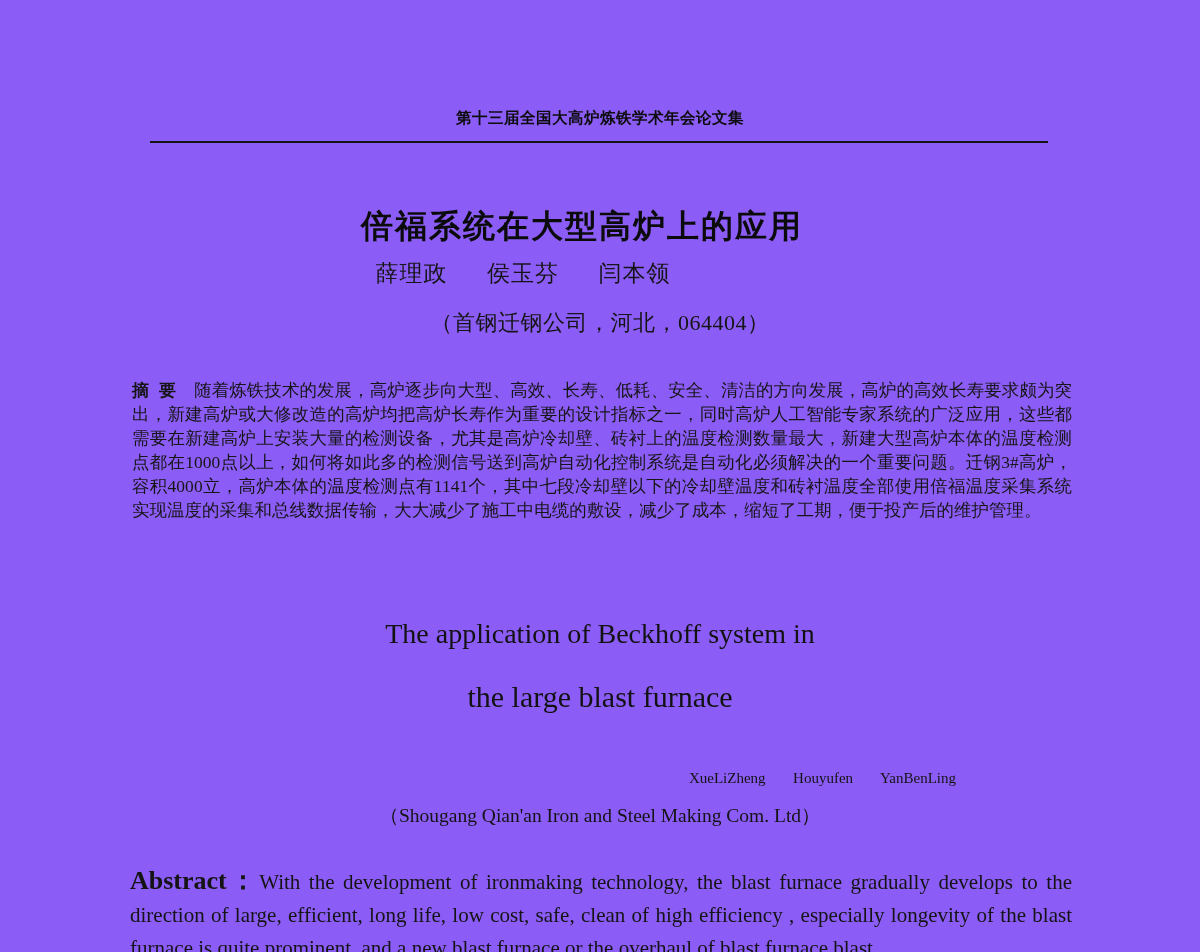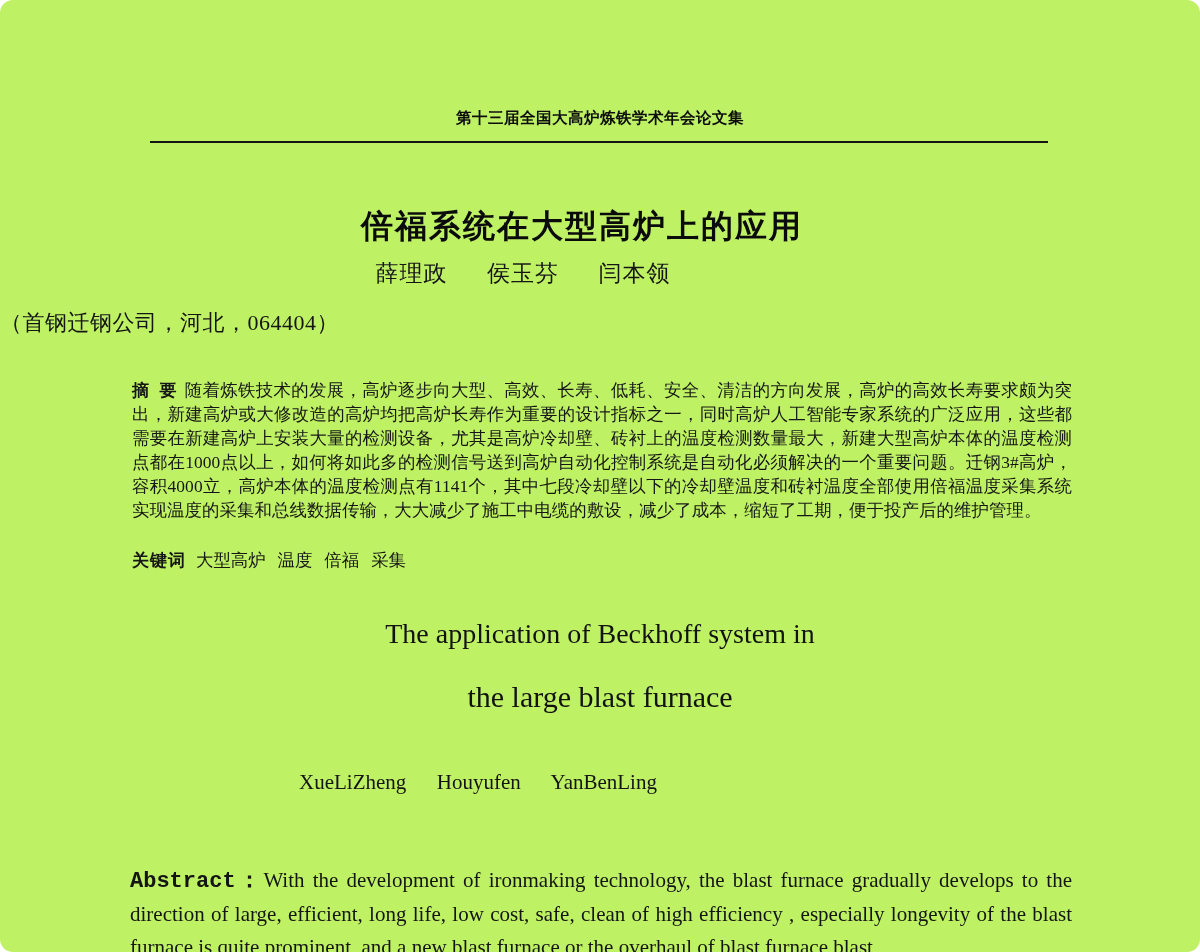--- a/index.html
+++ b/index.html
@@ -14,23 +14,22 @@
     overflow: hidden;
     font-family: "Liberation Serif", "DejaVu Serif", serif;
     color: #111111;
     -webkit-font-smoothing: none;
   }
 
   .page {
     position: relative;
     width: 1200px;
     height: 952px;
-    background: #bef264;
+    background: #8b5cf6;
     box-sizing: border-box;
-    border-radius: 13px;
   }
 
   
   .running-head {
     position: absolute;
     top: 108px;
     left: 0;
     width: 1200px;
     text-align: center;
     font-family: "DejaVu Sans", "Liberation Sans", sans-serif;
@@ -70,20 +69,21 @@
     font-size: 23px;
     letter-spacing: 1px;
     color: #151515;
   }
   .cn-authors span.gap { display: inline-block; width: 26px; }
   .cn-affil {
     position: absolute;
     top: 308px;
     left: 0;
     width: 1200px;
+    text-align: center;
     font-size: 22px;
     letter-spacing: 0.5px;
     color: #151515;
     font-family: Liberation Serif, serif;
   }
 
   
   .cn-abstract {
     position: absolute;
     top: 378px;
@@ -95,21 +95,21 @@
     text-align: justify;
     text-justify: inter-ideograph;
     color: #161616;
     letter-spacing: 0.1px;
   }
   .cn-abstract .lead {
     font-family: "DejaVu Sans", "Liberation Sans", sans-serif;
     font-weight: bold;
     font-size: 17px;
     letter-spacing: 2px;
-    margin-right: 6px;
+    margin-right: 16px;
   }
   .cn-keywords {
     position: absolute;
     top: 548px;
     left: 132px;
     width: 940px;
     font-size: 17.4px;
     line-height: 24.1px;
     color: #161616;
   }
@@ -139,22 +139,22 @@
     width: 1200px;
     text-align: center;
     font-size: 30px;
     color: #121212;
   }
   .en-authors {
     position: absolute;
     top: 770px;
     left: 0;
     width: 956px;
-    text-align: center;
-    font-size: 21px;
+    text-align: right;
+    font-size: 15px;
     color: #141414;
   }
   .en-authors span.gap { display: inline-block; width: 20px; }
   .en-affil {
     position: absolute;
     top: 802px;
     left: 0;
     width: 1200px;
     text-align: center;
     font-size: 19.5px;
@@ -166,23 +166,23 @@
     position: absolute;
     top: 864px;
     left: 130px;
     width: 942px;
     font-size: 21px;
     line-height: 33px;
     text-align: justify;
     color: #141414;
   }
   .en-abstract .lead {
-    font-family: Liberation Mono, monospace;
-    font-weight: bold;
-    font-size: 22px;
+    font-family: Liberation Serif, serif;
+    font-weight: bold;
+    font-size: 26px;
   }
 </style>
 </head>
 <body>
 
 <div class="page">
 
   <div class="running-head">第十三届全国大高炉炼铁学术年会论文集</div>
 
   <div class="header-rule"></div>
@@ -196,33 +196,31 @@
     <span class="gap"></span>
     <span>闫本领</span>
   </div>
 
   <div class="cn-affil">（首钢迁钢公司，河北，064404）</div>
 
   <div class="cn-abstract">
     <span class="lead">摘  要</span><span>随着炼铁技术的发展，高炉逐步向大型、高效、长寿、低耗、安全、清洁的方向发展，高炉的高效长寿要求颇为突出，新建高炉或大修改造的高炉均把高炉长寿作为重要的设计指标之一，同时高炉人工智能专家系统的广泛应用，这些都需要在新建高炉上安装大量的检测设备，尤其是高炉冷却壁、砖衬上的温度检测数量最大，新建大型高炉本体的温度检测点都在1000点以上，如何将如此多的检测信号送到高炉自动化控制系统是自动化必须解决的一个重要问题。迁钢3#高炉，容积4000立，高炉本体的温度检测点有1141个，其中七段冷却壁以下的冷却壁温度和砖衬温度全部使用倍福温度采集系统实现温度的采集和总线数据传输，大大减少了施工中电缆的敷设，减少了成本，缩短了工期，便于投产后的维护管理。</span>
   </div>
 
-  <div class="cn-keywords">
-    <span class="lead">关键词</span><span class="kw">大型高炉</span><span class="kw">温度</span><span class="kw">倍福</span><span class="kw">采集</span>
-  </div>
 
   <div class="en-title-1">The application of Beckhoff system in</div>
   <div class="en-title-2">the large blast furnace</div>
 
   <div class="en-authors">
     <span>XueLiZheng</span>
     <span class="gap"></span>
     <span>Houyufen</span>
     <span class="gap"></span>
     <span>YanBenLing</span>
   </div>
 
+  <div class="en-affil">（Shougang Qian'an Iron and Steel Making Com. Ltd）</div>
 
   <div class="en-abstract">
     <span class="lead">Abstract：</span><span>With the development of ironmaking technology, the blast furnace gradually develops to the direction of large, efficient, long life, low cost, safe, clean of high efficiency , especially longevity of the blast furnace is quite prominent, and a new blast furnace or the overhaul of blast furnace blast</span>
   </div>
 
 </div>
 
 </body></html>

